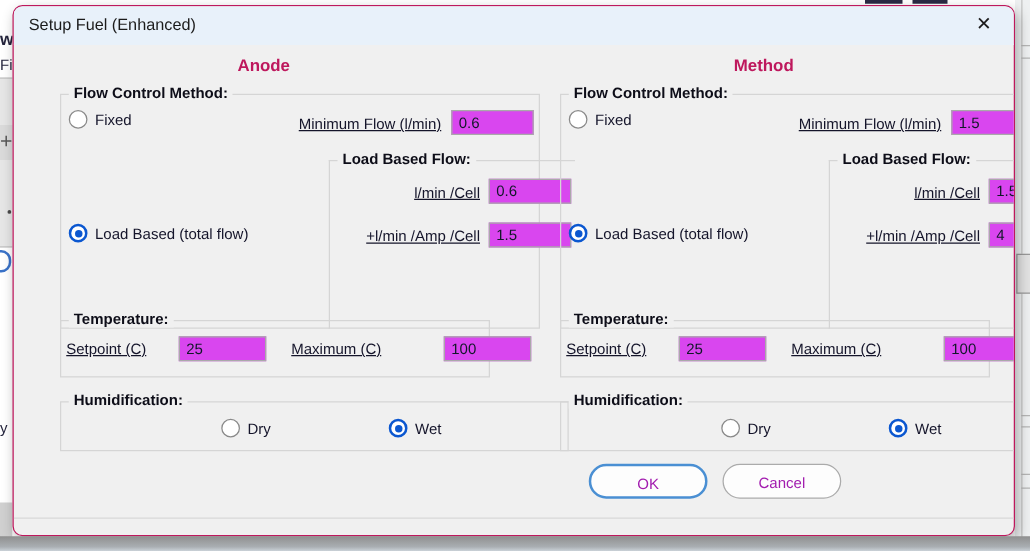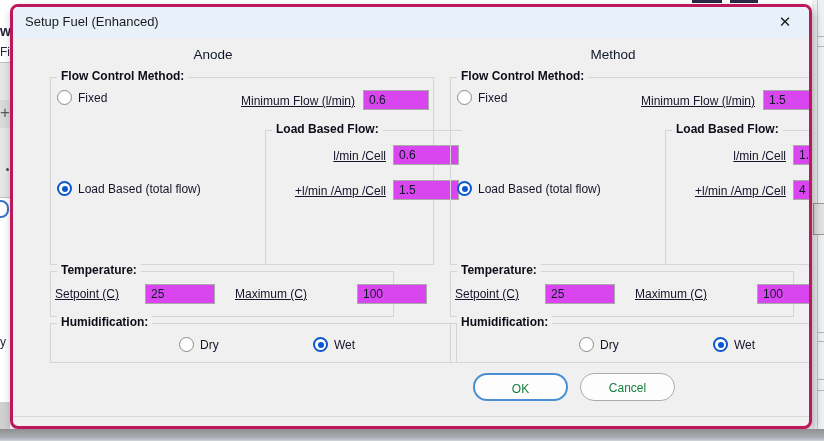--- a/index.html
+++ b/index.html
@@ -21,59 +21,59 @@
   .bg-right-vline{position:absolute;left:817px;top:0;width:1px;height:430px;background:#c4c4c4;}
   .bg-hline{position:absolute;left:817px;width:7px;height:1px;background:#b5b5b5;}
   .bg-right-btn{position:absolute;left:813px;top:203px;width:11px;height:30px;background:#e2e2e2;
                 border:1px solid #9a9a9a;}
   .bg-top-frag{position:absolute;top:0;height:3px;background:#2a2a44;}
   .bg-bottom-band{position:absolute;left:0;top:429px;width:824px;height:12px;
                   background:linear-gradient(180deg,#8f8f8f 0%,#a9aeb2 70%,#ccd4da 100%);}
 
   
   .dialog{position:absolute;left:10px;top:4px;width:802px;height:425px;background:#f0f0f0;
-          border:3px solid #be185d;border-radius:8px;box-shadow:2px 4px 10px rgba(0,0,0,.3);
+          border:1px solid #be185d;border-radius:8px;box-shadow:2px 4px 10px rgba(0,0,0,.3);
           box-sizing:border-box;overflow:hidden;}
   .titlebar{position:absolute;left:0;top:0;right:0;height:30px;background:#e8f1fa;
             border-bottom:1px solid #e8f1fa;}
   .title{position:absolute;left:12px;top:0;line-height:30px;font-size:13px;color:#1b1b1b;}
   .close-btn{position:absolute;right:6px;top:0;width:36px;height:30px;text-align:center;
              line-height:30px;font-size:15px;color:#1b1b1b;cursor:default;}
 
   
   .col{position:absolute;top:40px;width:384px;height:320px;}
   .col.anode{left:8px;}  .col.cathode{left:408px;}
   .col-header{position:absolute;left:0;top:0;width:100%;text-align:center;
-              font-weight:normal;font-size:13.5px;color:#0f172a;}
+              font-weight:bold;font-size:13.5px;color:#be185d;}
 
   .groupbox{position:absolute;border:1px solid #d5d5d5;box-sizing:border-box;margin-left:29px;}
   .legend{position:absolute;top:-9px;left:6px;background:#f0f0f0;padding:0 4px;
           font-weight:bold;font-size:12px;color:#0d0d18;white-space:nowrap;}
   .gb-flow{left:0;top:30px;width:384px;height:188px;}
   .gb-load{left:185px;top:52px;width:197px;height:135px;border-bottom:none;border-right:none;}
-  .gb-temp{left:0;top:224px;width:344px;height:46px;}
+  .gb-temp{left:0;top:211px;width:344px;height:46px;}
   .gb-humid{left:0;top:276px;width:407px;height:40px;}
 
   .radio-row{position:absolute;display:flex;align-items:center;gap:6px;white-space:nowrap;}
   .radio{width:13px;height:13px;border-radius:50%;background:#fff;border:1px solid #8a8a8a;
          box-sizing:content-box;position:relative;flex:0 0 auto;}
   .radio.checked{border:2.5px solid #0b57d0;width:11px;height:11px;}
   .radio.checked::after{content:"";position:absolute;left:50%;top:50%;width:6px;height:6px;
          margin:-3px 0 0 -3px;border-radius:50%;background:#0b57d0;}
 
   .lbl{position:absolute;white-space:nowrap;color:#14142a;text-decoration:underline;}
   .lbl.right{text-align:right;}
   .field{position:absolute;height:20px;border:1px solid #a9a9a9;background:#d946ef;
          font-family:"Liberation Sans",sans-serif;font-size:12px;color:#101828;
          padding:0 0 0 5px;box-sizing:border-box;outline:none;}
 
   
   .btn{position:absolute;top:366px;width:95px;height:28px;background:#fdfdfd;
        border:1px solid #ababab;border-radius:14px;font-family:"Liberation Sans",sans-serif;
-       font-size:12px;color:#15803d;text-align:center;line-height:26px;box-sizing:border-box;}
+       font-size:12px;color:#a21caf;text-align:center;line-height:26px;box-sizing:border-box;}
   .btn.ok{left:460px;border:2px solid #4a8fd3;}
   .btn.cancel{left:567px;}
   .btn.help{left:683px;}
 
   .footer-sep{position:absolute;left:0;top:409px;width:100%;height:1px;background:#d8d8d8;}
 </style>
 </head>
 <body>
 
 <div id="stage">

